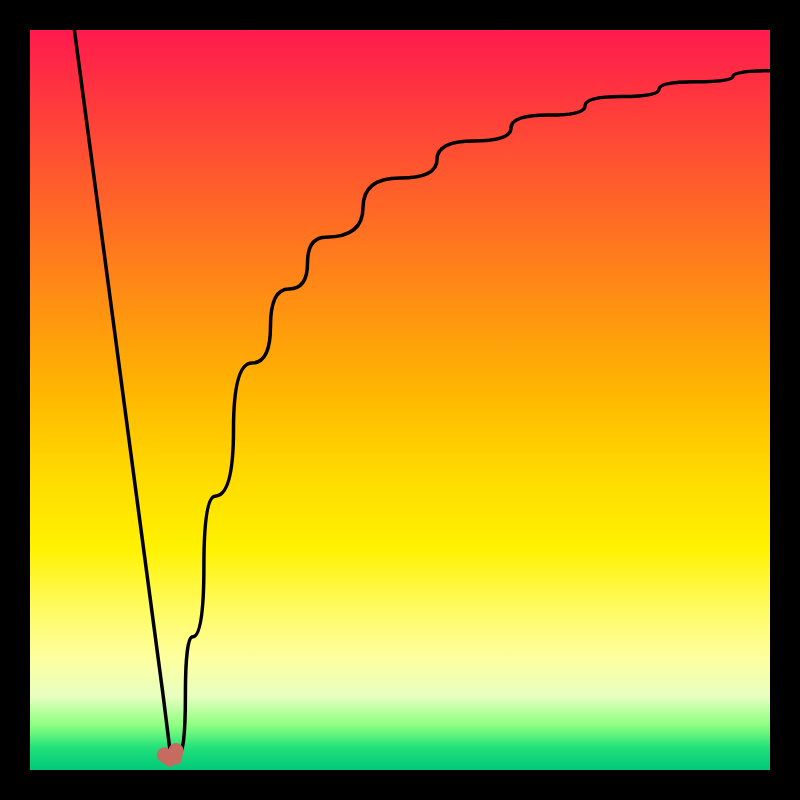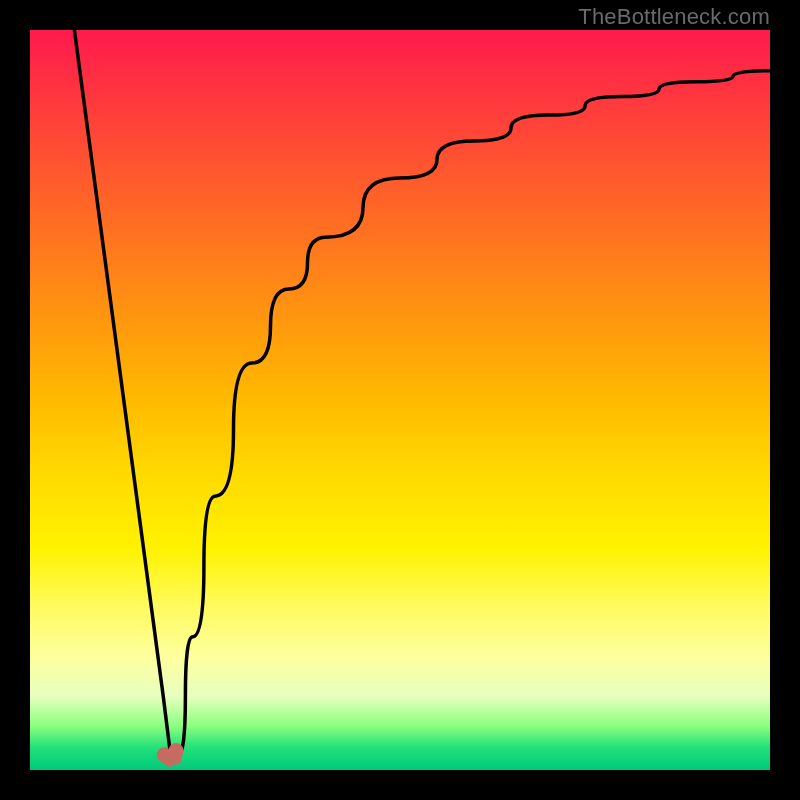--- a/index.html
+++ b/index.html
@@ -71,21 +71,20 @@
     top: 2px;
   }
   .heart-lobe.left  { left: 2px; transform: rotate(-35deg); }
   .heart-lobe.right { left: 14px; transform: rotate(35deg); }
 </style>
 </head>
 <body>
 
 <div class="chart-frame">
 
-  <div class="attribution">TheBottleneck.com</div>
 
   <div class="plot-area">
     <svg class="curve-svg" viewBox="0 0 740 740" preserveAspectRatio="none">
       <path id="left-branch-path" fill="none" stroke="#000" stroke-width="3.5" d="M44.4 0.0 L59.2 111.0 L74.0 222.0 L88.8 333.0 L103.6 444.0 L118.4 555.0 L133.2 666.0 L140.6 725.2"></path>
       <path id="right-branch-path" fill="none" stroke="#000" stroke-width="3.5" d="M148.0 725.2 Q 155.4 725.2 155.4 666.0 T 162.8 606.8 Q 173.9 606.8 173.9 536.5 T 185.0 466.2 Q 203.5 466.2 203.5 399.6 T 222.0 333.0 Q 240.5 333.0 240.5 296.0 T 259.0 259.0 Q 277.5 259.0 277.5 233.1 T 296.0 207.2 Q 333.0 207.2 333.0 177.6 T 370.0 148.0 Q 407.0 148.0 407.0 129.5 T 444.0 111.0 Q 481.0 111.0 481.0 98.1 T 518.0 85.1 Q 555.0 85.1 555.0 75.9 T 592.0 66.6 Q 629.0 66.6 629.0 59.2 T 666.0 51.8 Q 703.0 51.8 703.0 46.3 T 740.0 40.7"></path>
     </svg>
     <div class="heart" id="marker" style="left: 140.6px; top: 725.2px;">
       <div class="heart-lobe left"></div>
       <div class="heart-lobe right"></div>
     </div>

